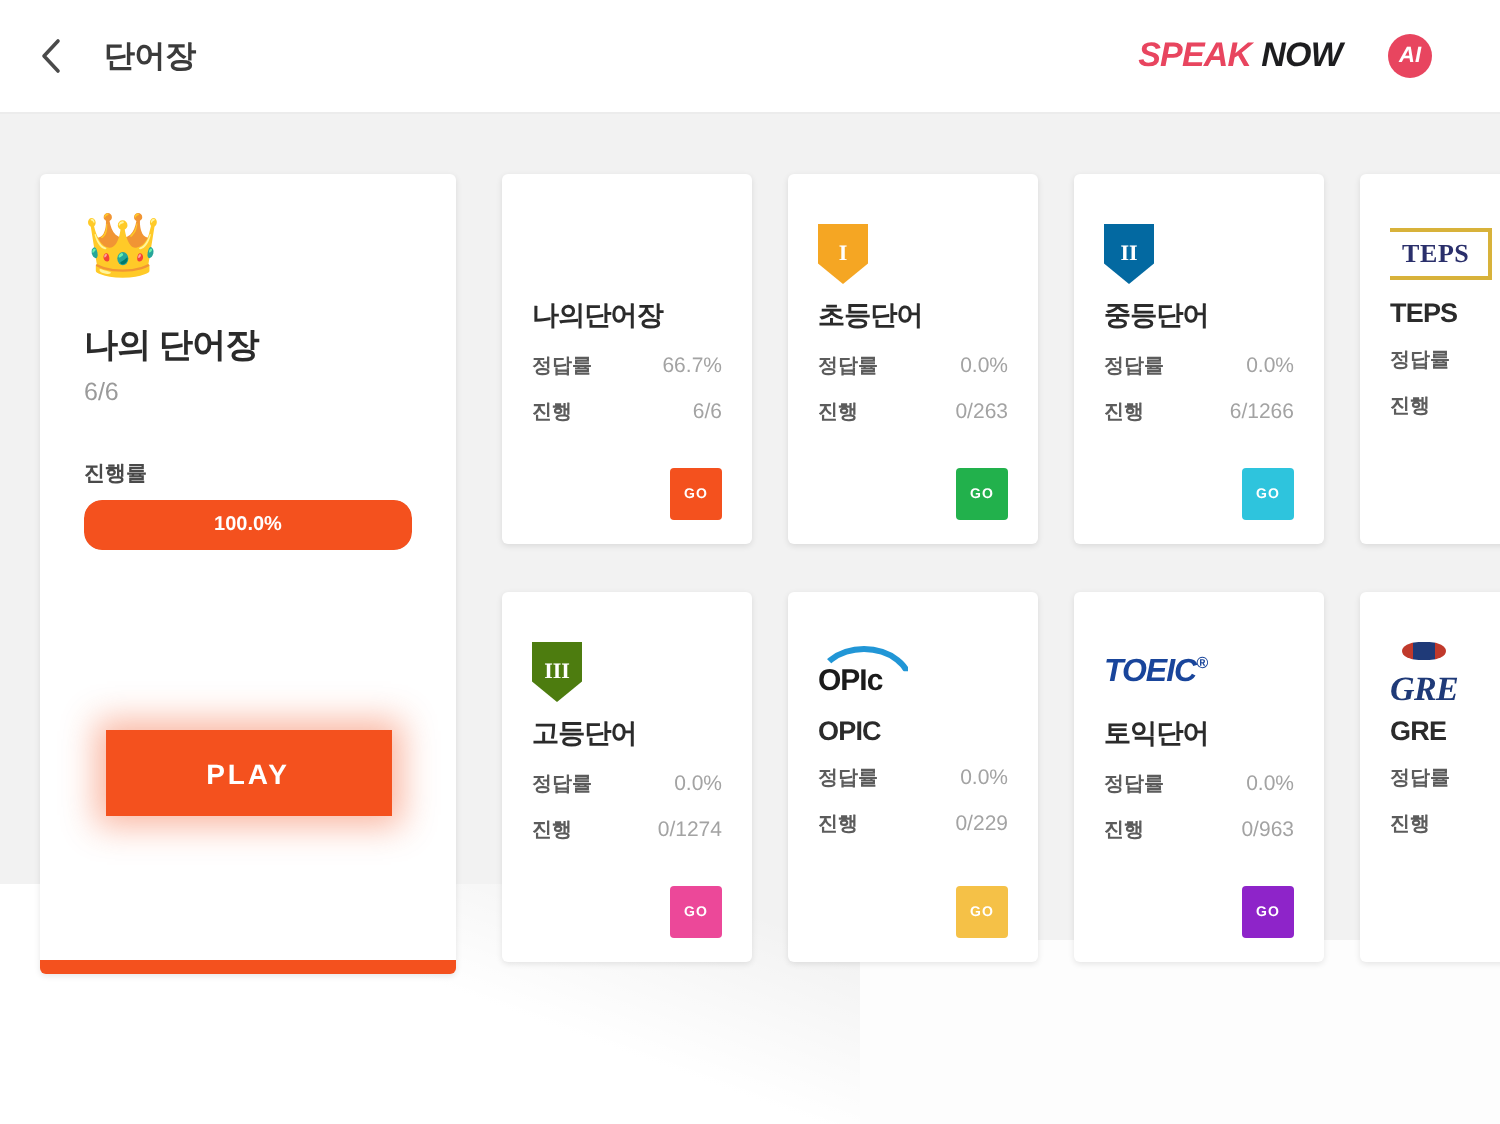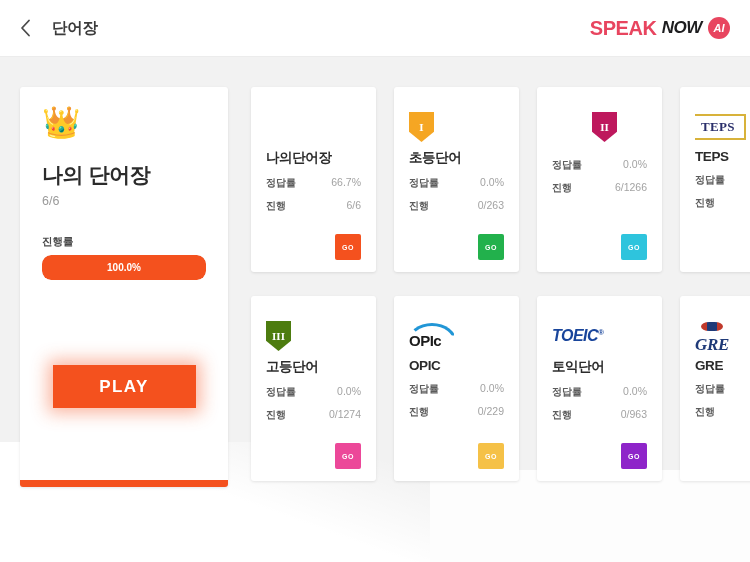--- a/index.html
+++ b/index.html
@@ -35,21 +35,21 @@
   }
 
   
   .header {
     position: relative;
     z-index: 3;
     height: 57px;
     background: #ffffff;
     display: flex;
     align-items: center;
-    padding: 0 20px 0 20px;
+    padding: 0 34px 0 20px;
     border-bottom: 1px solid #ececec;
   }
   .back-btn {
     width: 22px; height: 30px;
     display: flex; align-items: center; justify-content: flex-start;
     cursor: pointer;
   }
   .back-btn svg { display: block; }
   .page-title {
     font-size: 15.5px;
@@ -58,44 +58,45 @@
     margin-left: 10px;
     letter-spacing: -0.2px;
   }
   .brand {
     margin-left: auto;
     display: flex;
     align-items: center;
     gap: 5px;
   }
   .brand-speak {
-    font-size: 20px;
+    font-size: 17px;
     font-weight: bold;
     color: #e8455f;
     letter-spacing: -0.4px;
+    font-style: italic;
   }
   .brand-now {
     font-size: 17px;
     font-weight: bold;
     color: #1d1d1f;
     letter-spacing: -0.4px;
     font-style: italic;
   }
   .brand-ai {
     width: 22px; height: 22px;
     border-radius: 50%;
     background: #e8455f;
     color: #ffffff;
     font-size: 11px;
     font-weight: bold;
     display: flex;
     align-items: center;
     justify-content: center;
     font-style: italic;
-    margin-left: 1px;
+    margin-left: 18px;
   }
 
   
   .content {
     position: relative;
     z-index: 2;
     display: flex;
     padding: 30px 0 0 20px;
     gap: 23px;
     height: 505px;
@@ -115,21 +116,21 @@
     position: relative;
     border-bottom: 7px solid #f4511e;
   }
   .crown {
     font-size: 31px;
     line-height: 1;
     margin-bottom: 20px;
     height: 34px;
   }
   .featured-title {
-    font-size: 21px;
+    font-size: 17px;
     font-weight: bold;
     color: #2b2b2b;
     letter-spacing: -0.4px;
   }
   .featured-count {
     font-size: 12.5px;
     color: #9a9a9a;
     margin-top: 5px;
   }
   .progress-label {
@@ -162,21 +163,21 @@
     margin-top: auto;
     margin-bottom: 72px;
     display: flex;
     justify-content: center;
   }
   .play-btn {
     width: 143px;
     height: 43px;
     background: #f4511e;
     color: #ffffff;
-    font-size: 17px;
+    font-size: 14px;
     font-weight: bold;
     letter-spacing: 1.4px;
     display: flex;
     align-items: center;
     justify-content: center;
     border: none;
     cursor: pointer;
     box-shadow: 0 0 16px 5px rgba(244,81,30,0.42);
     font-family: inherit;
   }
@@ -382,22 +383,23 @@
           <span class="stat-val">0.0%</span>
         </div>
         <div class="stat-row">
           <span class="stat-key">진행</span>
           <span class="stat-val">0/263</span>
         </div>
         <button class="go-btn" style="background: rgb(34, 177, 76);">GO</button>
       </div>
       <div class="set-card">
         <div class="set-logo">
-          <div class="shield" style="background: #be185d; margin-left: 40px;">II</div>
-        </div>
+          <div class="shield" style="background: #0369a1;">II</div>
+        </div>
+        <div class="set-name">중등단어</div>
         <div class="stat-row">
           <span class="stat-key">정답률</span>
           <span class="stat-val">0.0%</span>
         </div>
         <div class="stat-row">
           <span class="stat-key">진행</span>
           <span class="stat-val">6/1266</span>
         </div>
         <button class="go-btn" style="background: rgb(46, 196, 221);">GO</button>
       </div>

